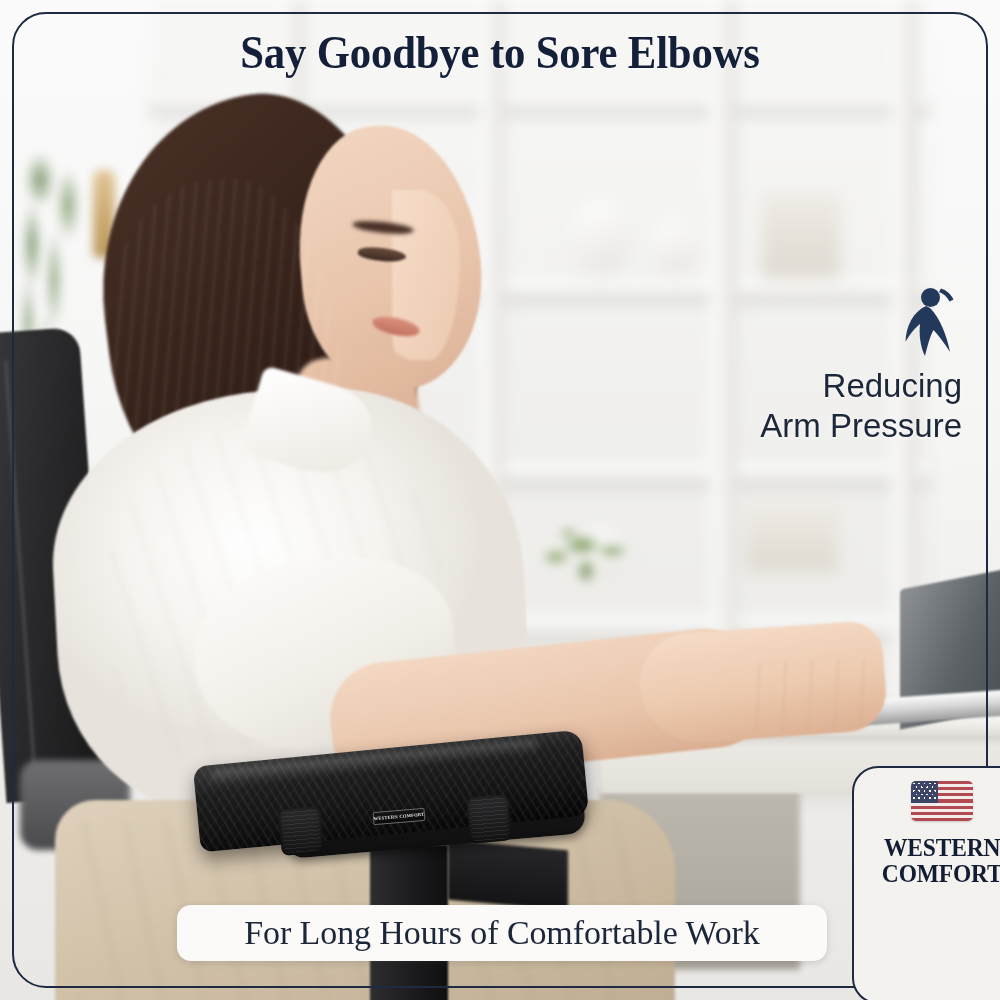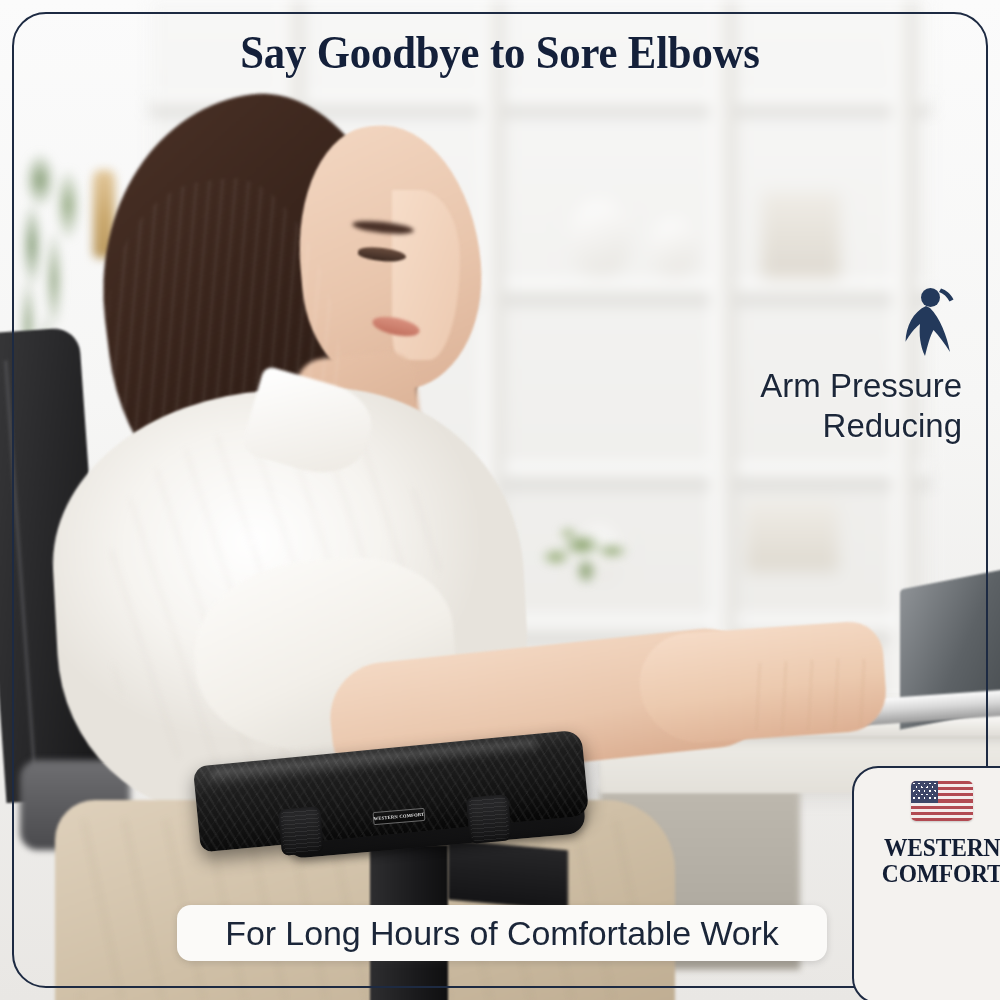--- a/index.html
+++ b/index.html
@@ -401,21 +401,21 @@
     position: absolute;
     left: 177px; top: 905px;
     width: 650px; height: 56px;
     background: #fbfaf8;
     border-radius: 14px;
     z-index: 32;
     display: flex; align-items: center; justify-content: center;
     box-shadow: 0 2px 7px rgba(60,60,60,.18);
   }
   .bottom-banner span {
-    font-family: Liberation Sans, sans-serif;
+    font-family: Liberation Serif, serif;
     font-size: 34px;
     font-weight: 400;
     color: #1b2639;
     letter-spacing: -.1px;
     white-space: nowrap;
   }
 
   .badge {
     position: absolute;
     left: 852px; top: 766px;
@@ -575,22 +575,22 @@
   <div class="frame"></div>
 
   <h1 class="headline">Say Goodbye to Sore Elbows</h1>
 
   <div class="feature">
     <svg class="feature-icon" viewBox="0 0 56 74">
       <circle cx="30.5" cy="13.5" r="9.5" fill="#23395b"></circle>
       <path d="M41 4.5 C46 6 51 10 53.5 15.5 L49.5 17.5 C47 12.8 43.6 9.6 39 8 Z" fill="#23395b"></path>
       <path d="M26 22 C13 28 6 42 5.5 58 C5.5 58 12 46 20 40 C19 50 20 62 25 72 C27.5 62 30 52 33.5 46 C39 52 45 60 50 68 C47 52 40 34 30 24 Z" fill="#23395b"></path>
     </svg>
+    <div class="feature-text">Reducing</div>
     <div class="feature-text">Arm Pressure</div>
-    <div class="feature-text">Reducing</div>
   </div>
 
   <div class="bottom-banner">
     <span>For Long Hours of Comfortable Work</span>
   </div>
 
   <div class="badge">
     <div class="flag">
       <div class="flag-stripes"></div>
       <div class="flag-canton"></div>

